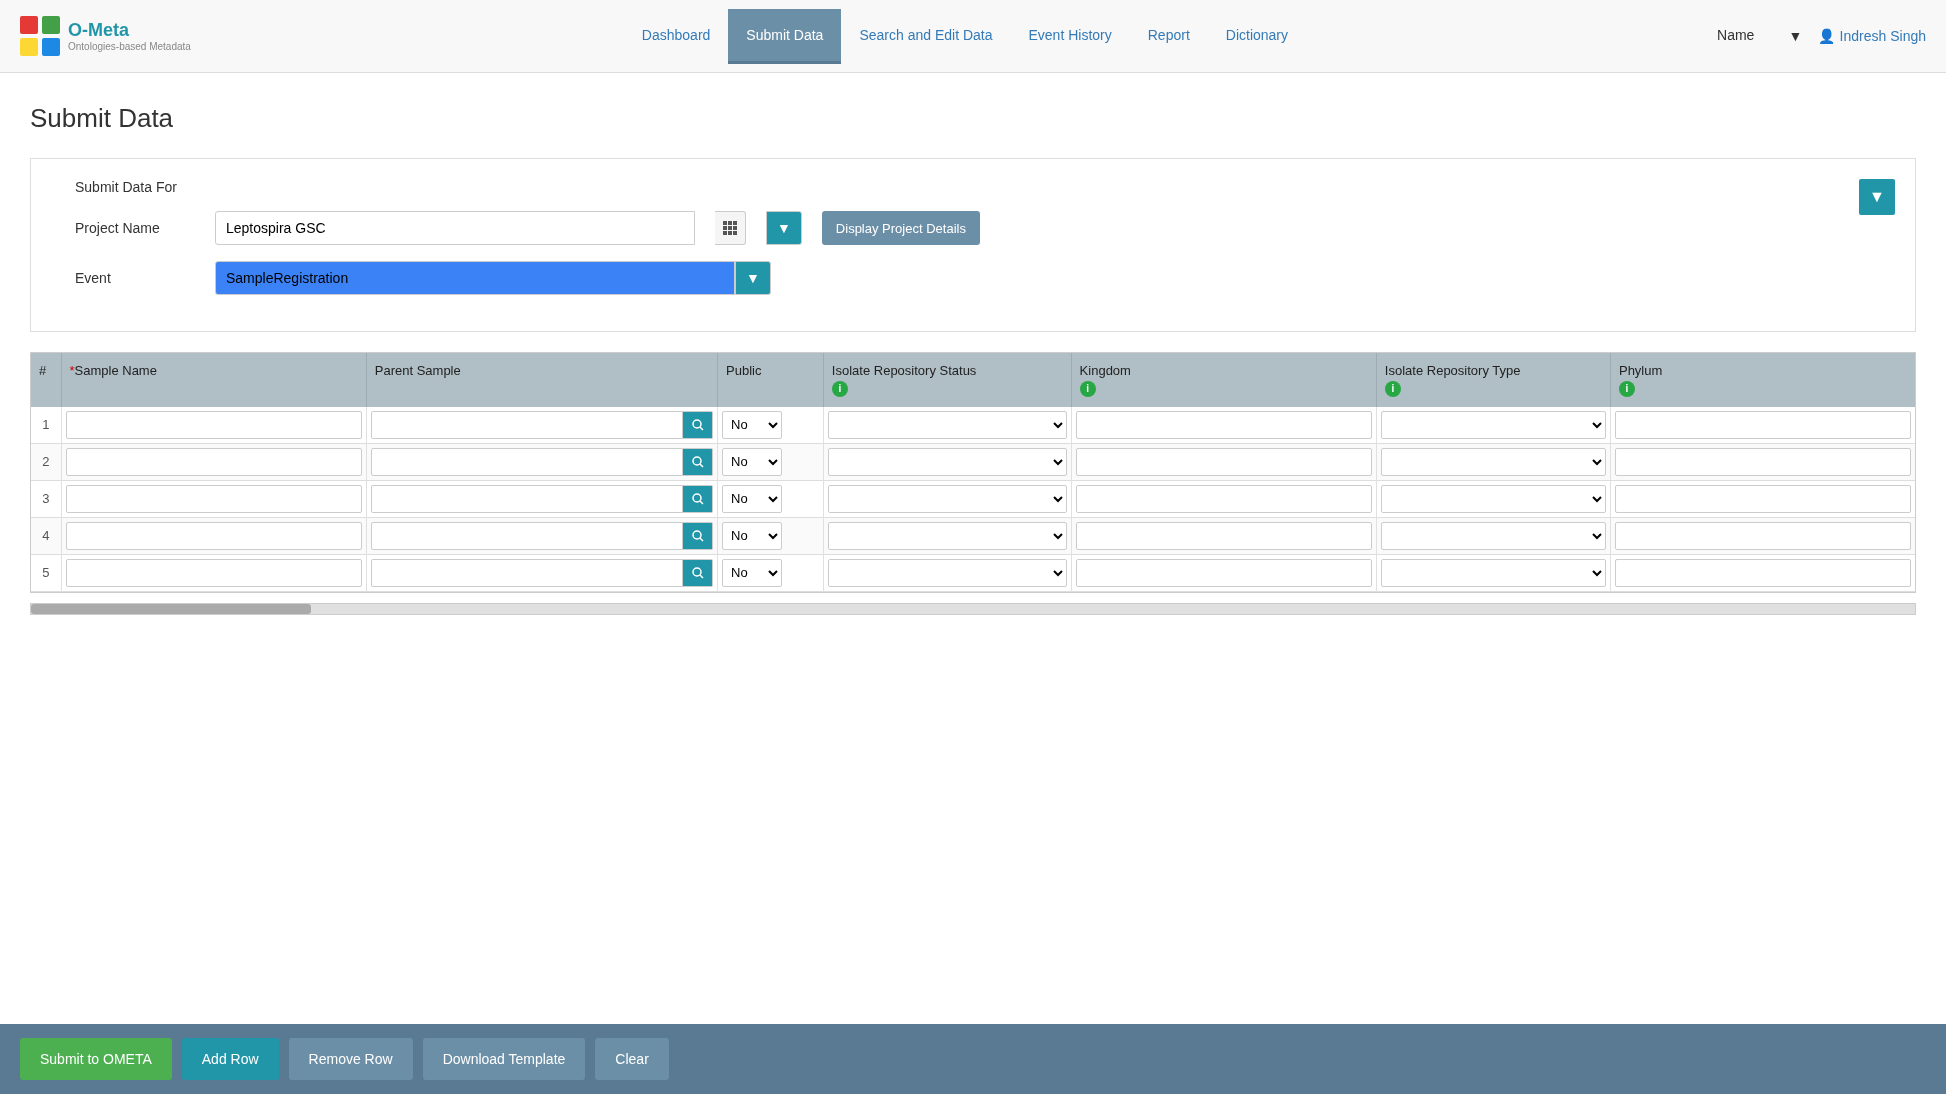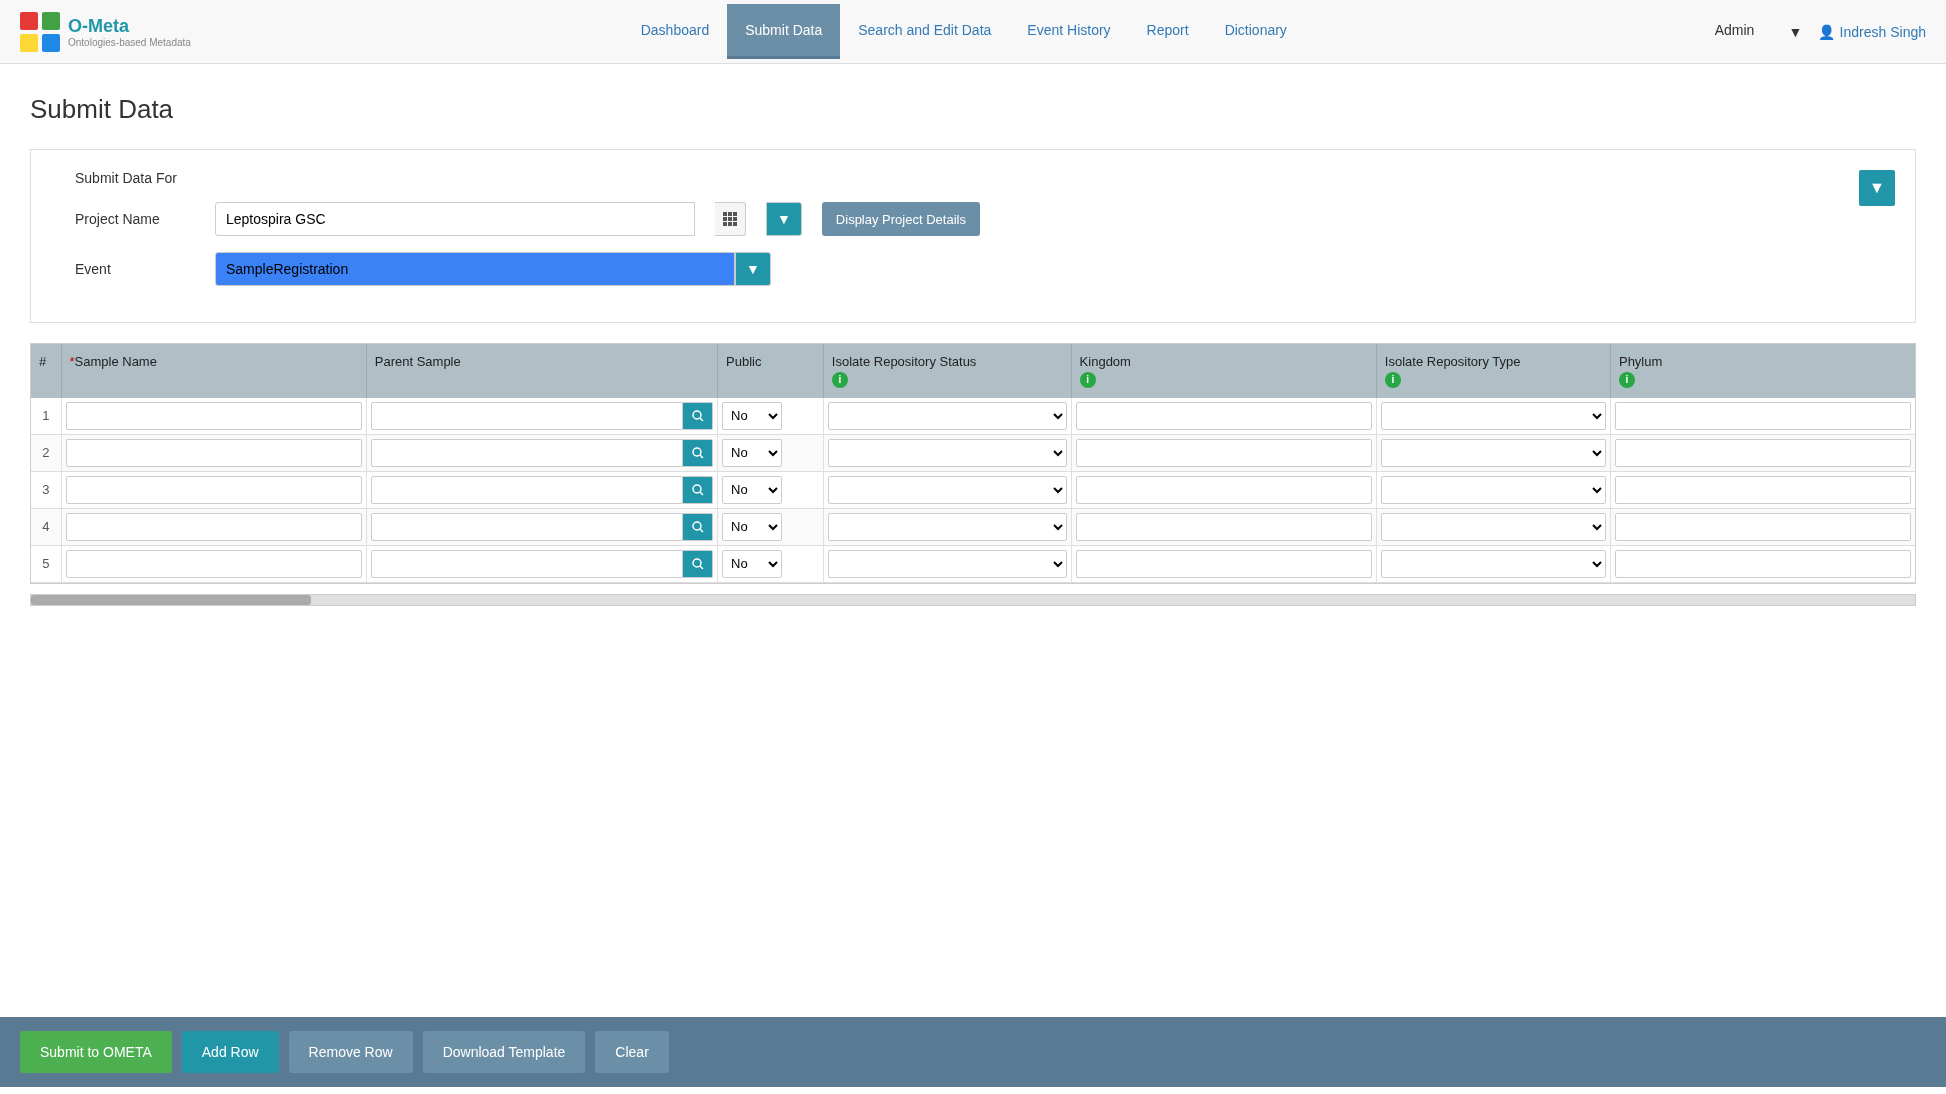--- a/index.html
+++ b/index.html
@@ -5,21 +5,21 @@
     * { box-sizing: border-box; margin: 0; padding: 0; }
     body { font-family: Arial, sans-serif; font-size: 14px; color: #333; background: #fff; }
 
     
     .navbar {
       display: flex;
       align-items: center;
       background: #f8f8f8;
       border-bottom: 1px solid #ddd;
       padding: 0 20px;
-      height: 64px;
+      height: 73px;
     }
     .navbar-brand {
       display: flex;
       align-items: center;
       margin-right: 40px;
     }
     .brand-logo {
       width: 40px;
       height: 40px;
       margin-right: 8px;
@@ -301,21 +301,21 @@
       border: 1px solid #ccc;
       padding: 2px 4px;
       font-size: 13px;
       border-radius: 2px;
       background: white;
     }
 
     
     .bottom-bar {
       position: fixed;
-      bottom: 7px;
+      bottom: 0;
       left: 0;
       right: 0;
       background: #5a7a94;
       padding: 14px 20px;
       display: flex;
       gap: 10px;
       align-items: center;
     }
     .btn {
       height: 42px;
@@ -366,21 +366,21 @@
   </div>
   <div class="navbar-nav">
     <a class="nav-item">Dashboard</a>
     <a class="nav-item active">Submit Data</a>
     <a class="nav-item">Search and Edit Data</a>
     <a class="nav-item">Event History</a>
     <a class="nav-item">Report</a>
     <a class="nav-item">Dictionary</a>
   </div>
   <div class="navbar-right">
-    <span class="nav-item" style="color:#333;">Admin</span>
+    <span class="nav-item" style="color:#333;">Name</span>
     <span style="color:#333;">▼</span>
     <span class="user-link">
       👤 <span>Indresh Singh</span>
     </span>
   </div>
 </div>
 
 <div class="main-content">
   <h1 class="page-title">Submit Data</h1>
 

